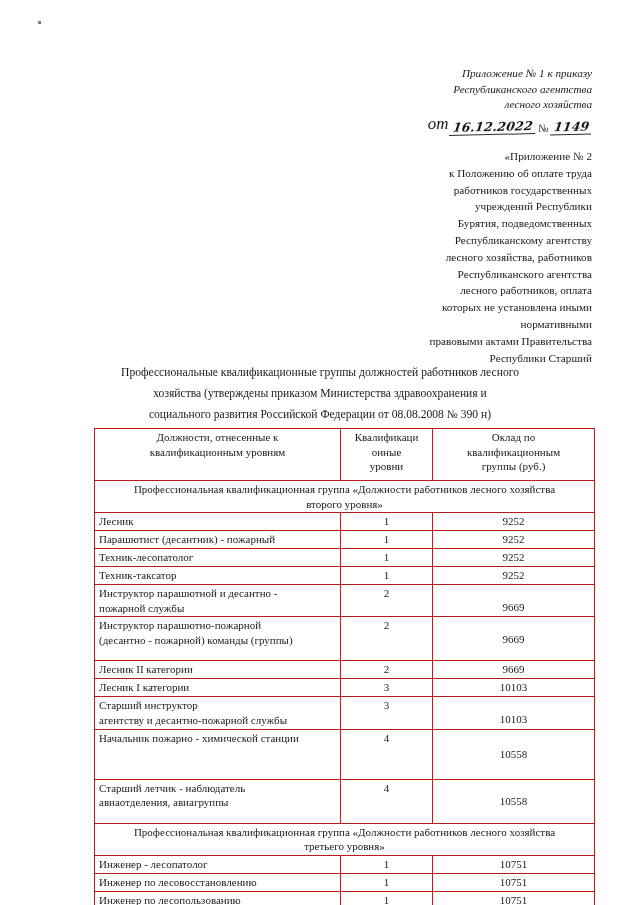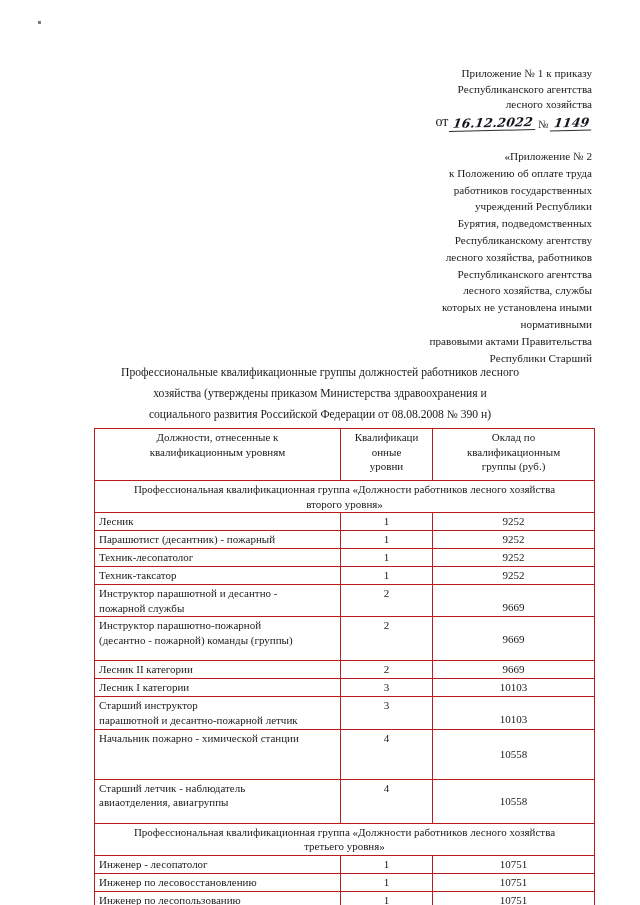--- a/index.html
+++ b/index.html
@@ -30,35 +30,35 @@
   
   .hdr-block-1 {
     position: absolute;
     left: 330px;
     top: 66px;
     width: 262px;
     text-align: right;
     font-size: 11.2px;
     line-height: 15.6px;
   }
-  .hdr-block-1 .ln { display: block; white-space: nowrap; }
+  .hdr-block-1 .ln { display: block; white-space: nowrap; font-style: italic; }
 
   .order-line {
     position: absolute;
     left: 330px;
     top: 114px;
     width: 262px;
     text-align: right;
     font-size: 11.2px;
     display: flex;
     justify-content: flex-end;
     align-items: flex-end;
     gap: 2px;
   }
-  .order-line .lbl { font-size: 14px; padding-bottom: 1px; }
+  .order-line .lbl { font-size: 17px; padding-bottom: 1px; font-style: italic; }
   .hw {
     font-family: "DejaVu Serif", serif;
     font-style: italic;
     font-weight: bold;
     font-size: 12.4px;
     letter-spacing: 0.2px;
     border-bottom: 1px solid #2a2a2a;
     padding: 0 3px 0 3px;
     transform: skewX(-9deg) rotate(-1.2deg);
     display: inline-block;
@@ -163,21 +163,21 @@
 
 <div class="hdr-block-2">
   <span class="ln">«Приложение № 2</span>
   <span class="ln">к Положению об оплате труда</span>
   <span class="ln">работников  государственных</span>
   <span class="ln">учреждений Республики</span>
   <span class="ln">Бурятия, подведомственных</span>
   <span class="ln">Республиканскому агентству</span>
   <span class="ln">лесного хозяйства, работников</span>
   <span class="ln">Республиканского агентства</span>
-  <span class="ln">лесного  хозяйства, службы</span>
+  <span class="ln">лесного  работников, оплата</span>
   <span class="ln">которых не установлена иными</span>
   <span class="ln">нормативными</span>
   <span class="ln">правовыми актами Правительства</span>
   <span class="ln">Республики Старший</span>
 </div>
 
 <div class="doc-title">
   <span class="ln">Профессиональные квалификационные группы должностей работников лесного</span>
   <span class="ln">хозяйства (утверждены приказом Министерства здравоохранения и</span>
   <span class="ln">социального развития Российской Федерации  от 08.08.2008 № 390 н)</span>
@@ -261,21 +261,21 @@
       </tr>
       <tr class="one">
         <td class="post"><span>Лесник I категории</span></td>
         <td class="lvl">3</td>
         <td class="pay">10103</td>
       </tr>
 
       <tr class="tall">
         <td class="post">
           <span>Старший инструктор</span>
-          <span class="p2">парашютной и десантно-пожарной летчик</span>
+          <span class="p2">агентству и десантно-пожарной службы</span>
         </td>
         <td class="lvl">3</td>
         <td class="pay">10103</td>
       </tr>
 
       <tr class="xxtall">
         <td class="post">
           <span>Начальник пожарно - химической станции</span>
         </td>
         <td class="lvl">4</td>

